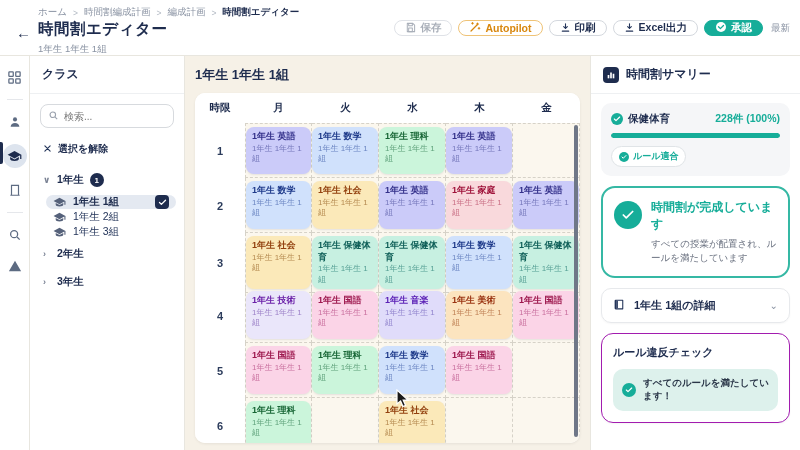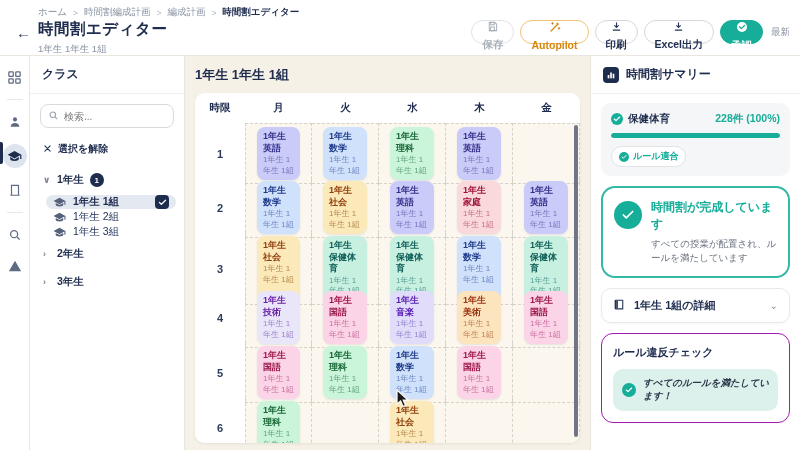--- a/index.html
+++ b/index.html
@@ -16,22 +16,22 @@
   .topbar{height:56px;background:#fff;border-bottom:1px solid var(--line);position:relative;}
   .crumbs{position:absolute;left:38px;top:6px;font-size:9.5px;color:#8a93a3;display:flex;gap:6px;align-items:center;}
   .bc-item{cursor:pointer;}
   .bc-item.last{color:var(--navy-dk);font-weight:bold;}
   .bc-sep{color:#b3bac4;font-size:8.5px;}
   .back-arrow{position:absolute;left:16px;top:24px;font-size:15px;color:var(--navy-dk);cursor:pointer;}
   .title-wrap{position:absolute;left:38px;top:19px;}
   .page-title{font-size:15.5px;font-weight:bold;color:var(--navy-dk);letter-spacing:.5px;}
   .page-subtitle{font-size:9.5px;color:#8a93a3;margin-top:3px;}
   .toolbar{position:absolute;right:10px;top:20px;display:flex;align-items:center;gap:6px;}
-  .btn{display:inline-flex;align-items:center;gap:4px;height:24px;padding:0 10px;border-radius:13px;
-       border:1px solid #d4d8de;background:#fff;font-size:10.5px;font-weight:bold;color:var(--navy-dk);cursor:pointer;white-space:nowrap;flex-direction:column;}
+  .btn{display:inline-flex;align-items:center;gap:4px;height:16px;padding:0 10px;border-radius:13px;
+       border:1px solid #d4d8de;background:#fff;font-size:10.5px;font-weight:bold;color:var(--navy-dk);cursor:pointer;white-space:nowrap;}
   .btn svg{flex:0 0 auto;}
   .btn.disabled{color:#a9afb9;border-color:#dfe2e7;cursor:default;}
   .btn.autopilot{color:var(--amber);border-color:#efc377;justify-content:space-between;}
   .btn.approve{background:var(--accent);border-color:var(--accent);color:#fff;}
   .latest{font-size:9.5px;color:#8a93a3;margin-left:2px;}
 
   
   .body{display:flex;height:394px;}
 
   
@@ -58,21 +58,21 @@
 
   
   .main{flex:1;padding:8px 10px;overflow:hidden;}
   .main-title{font-size:13px;font-weight:bold;color:var(--navy-dk);margin:2px 0 9px;}
   .tt-card{position:relative;background:#fff;border-radius:10px;box-shadow:0 1px 3px rgba(0,0,0,.07);height:350px;overflow:hidden;}
   .tt-row{display:grid;grid-template-columns:50px repeat(5,1fr);}
   .tt-header{height:30px;background:#fff;}
   .th{display:flex;align-items:center;justify-content:center;font-size:10.5px;font-weight:bold;color:var(--navy-dk);}
   .tt-body .tt-row{height:55px;background:var(--cream);}
   .period-cell{background:#fff;display:flex;align-items:center;justify-content:center;font-size:11px;font-weight:bold;color:#2c3c5c;}
-  .cell{padding:3px 11px;border-right:1px dashed var(--dash);border-bottom:1px dashed var(--dash);}
+  .cell{padding:3px 0;border-right:1px dashed var(--dash);border-bottom:1px dashed var(--dash);}
   .cell.first{border-left:1px dashed var(--dash);}
   .tt-body .tt-row:first-child .cell{border-top:1px dashed var(--dash);}
   .chip{height:100%;border-radius:8px;padding:4px 6px;overflow:hidden;box-shadow:0 1px 2px rgba(30,40,70,.10);cursor:pointer;}
   .chip-title{font-size:9px;font-weight:bold;line-height:1.3;}
   .chip-sub{font-size:8px;line-height:1.3;margin-top:1px;}
   .tt-scrollbar{position:absolute;right:2px;top:32px;width:4px;height:312px;background:#6f7787;border-radius:2px;}
 
   
   .summary{width:210px;background:#fff;border-left:1px solid var(--line);font-size:10px;}
   .sum-head{display:flex;align-items:center;gap:7px;padding:10px 12px;border-bottom:1px solid #eef0f2;}
@@ -89,21 +89,21 @@
   .pill{display:inline-flex;align-items:center;gap:4px;background:#fff;border:1px solid #e0e4e7;border-radius:999px;padding:3px 7px;font-size:9px;font-weight:bold;color:var(--accent);}
   .done-card{margin-top:10px;border:2px solid #35b8a4;border-radius:14px;padding:11px;display:flex;gap:9px;background:#fff;}
   .done-ic{flex:0 0 auto;width:28px;height:28px;border-radius:50%;background:var(--accent);display:flex;align-items:center;justify-content:center;margin-top:2px;}
   .done-title{font-size:12px;font-weight:bold;color:var(--accent);}
   .done-desc{font-size:9.5px;color:#6b7280;margin-top:4px;line-height:1.45;}
   .detail-card{margin-top:10px;border:1px solid #e7e9ec;border-radius:10px;padding:9px 11px;display:flex;align-items:center;gap:8px;box-shadow:0 1px 2px rgba(0,0,0,.04);cursor:pointer;}
   .detail-label{font-size:11px;font-weight:bold;color:var(--navy-dk);}
   .detail-chev{margin-left:auto;color:#8a93a3;font-size:10px;}
   .rule-card{margin-top:10px;border:1px solid #a21caf;border-radius:12px;padding:11px;box-shadow:0 1px 2px rgba(0,0,0,.04);}
   .rule-title{font-size:11px;font-weight:bold;color:var(--navy-dk);}
-  .rule-ok{margin-top:9px;background:#ddf1ec;border-radius:10px;padding:8px 9px;display:flex;align-items:center;gap:7px;font-size:9.5px;font-weight:bold;color:#2a3648;font-style:italic;}
+  .rule-ok{margin-top:9px;background:#ddf1ec;border-radius:10px;padding:8px 9px;display:flex;align-items:center;gap:7px;font-size:9.5px;font-weight:bold;color:#2a3648;}
   .ck{flex:0 0 auto;border-radius:50%;background:var(--accent);display:flex;align-items:center;justify-content:center;}
   .cursor{position:absolute;left:396px;top:389px;z-index:60;pointer-events:none;}
 </style>
 </head>
 <body>
 
 <div class="page">
 
   <div class="topbar">
     <div class="crumbs">

